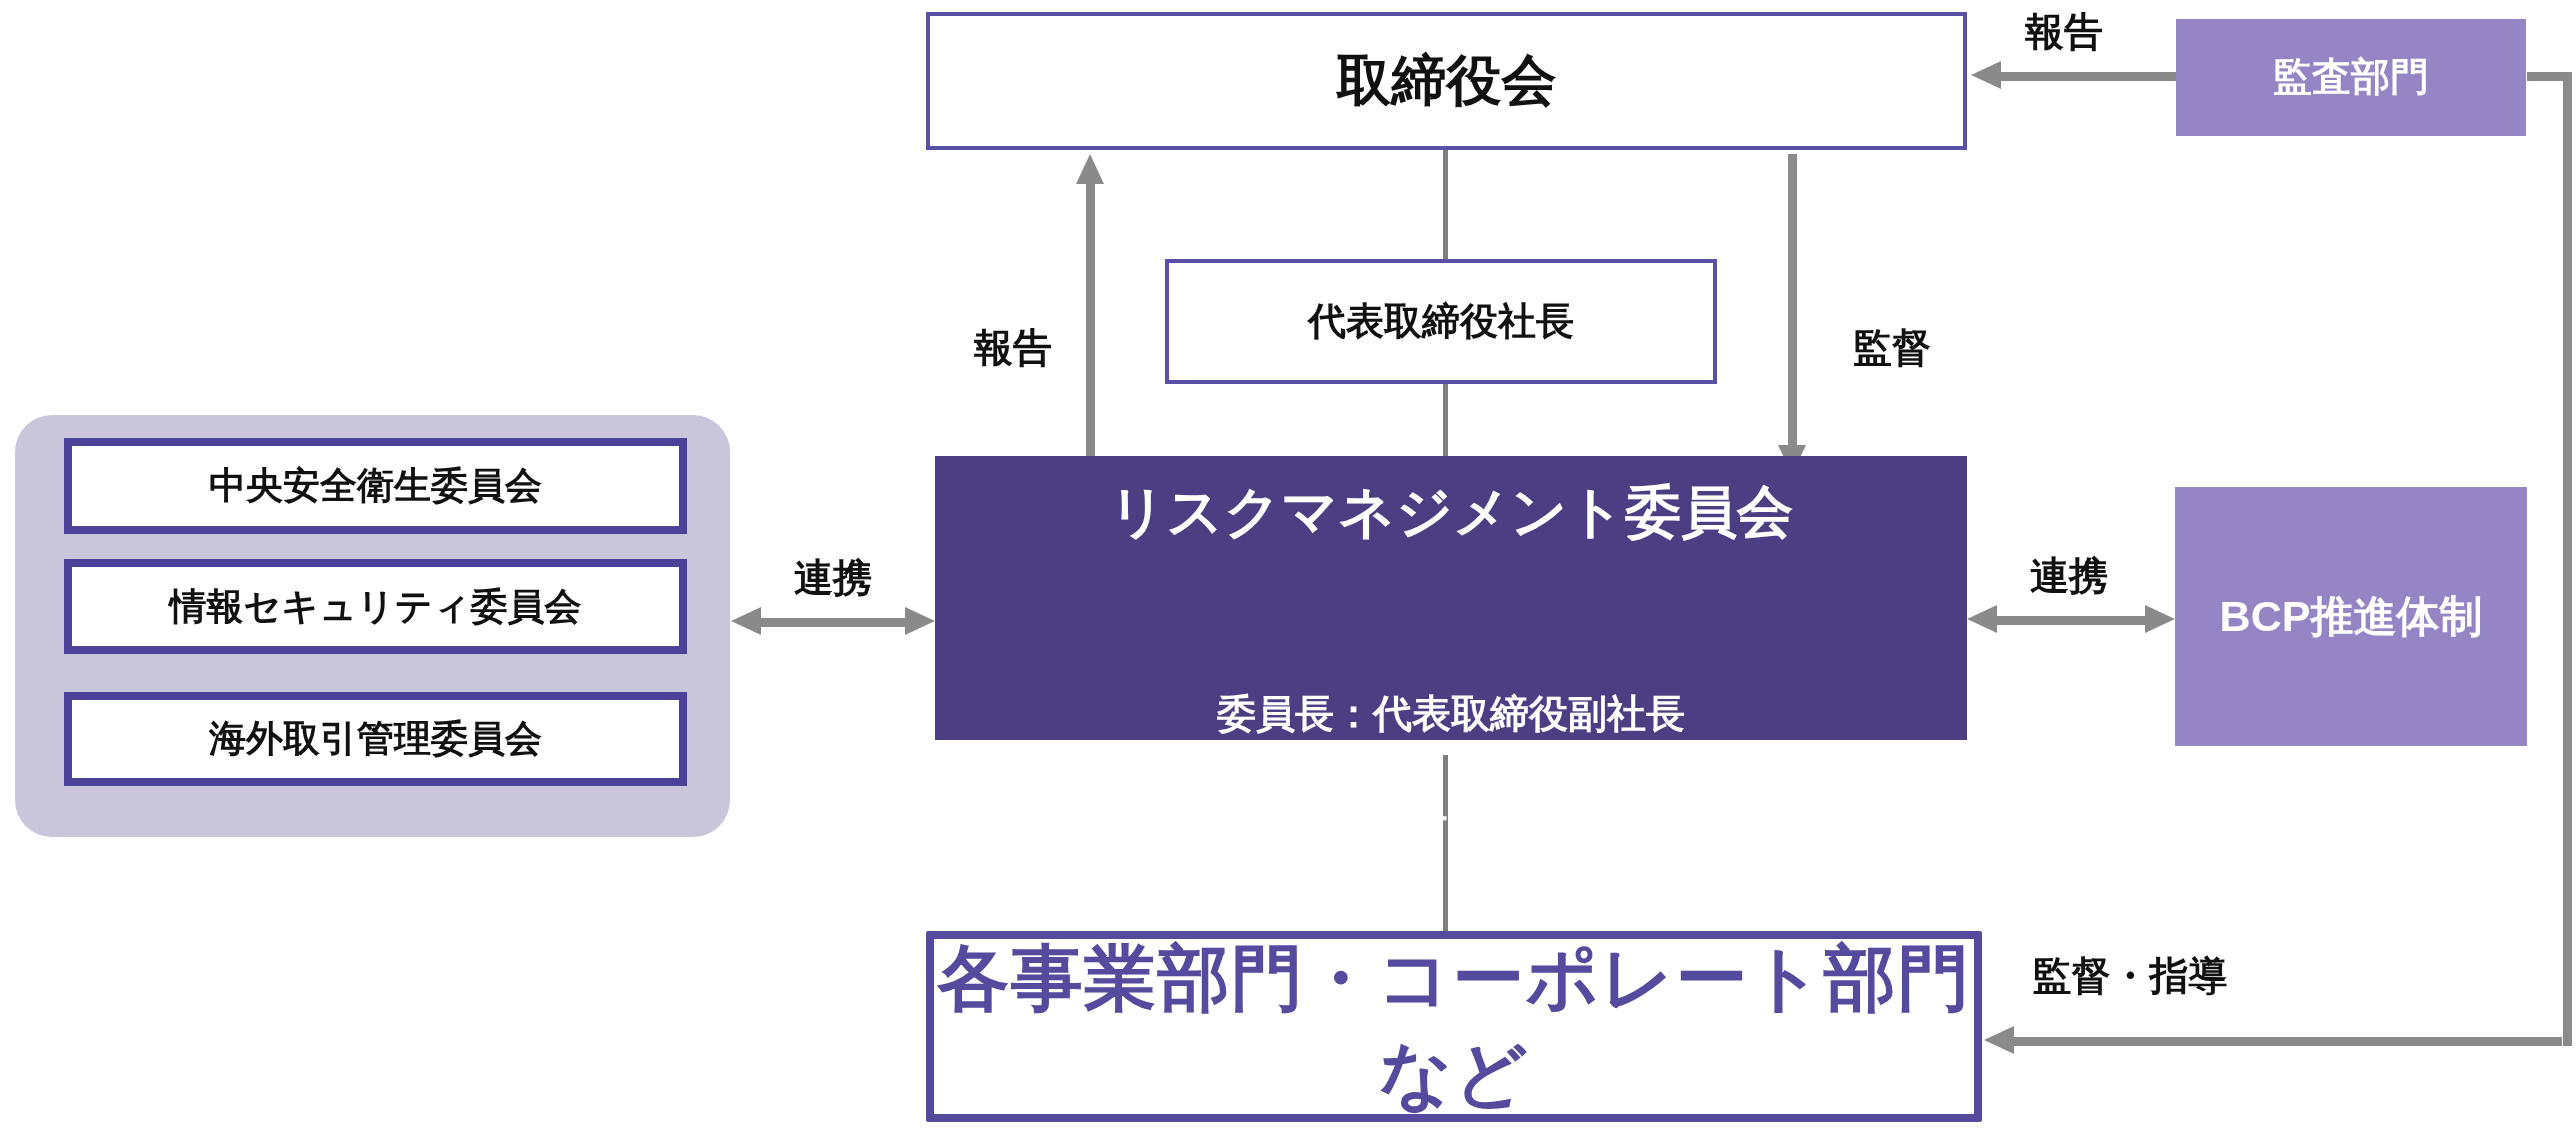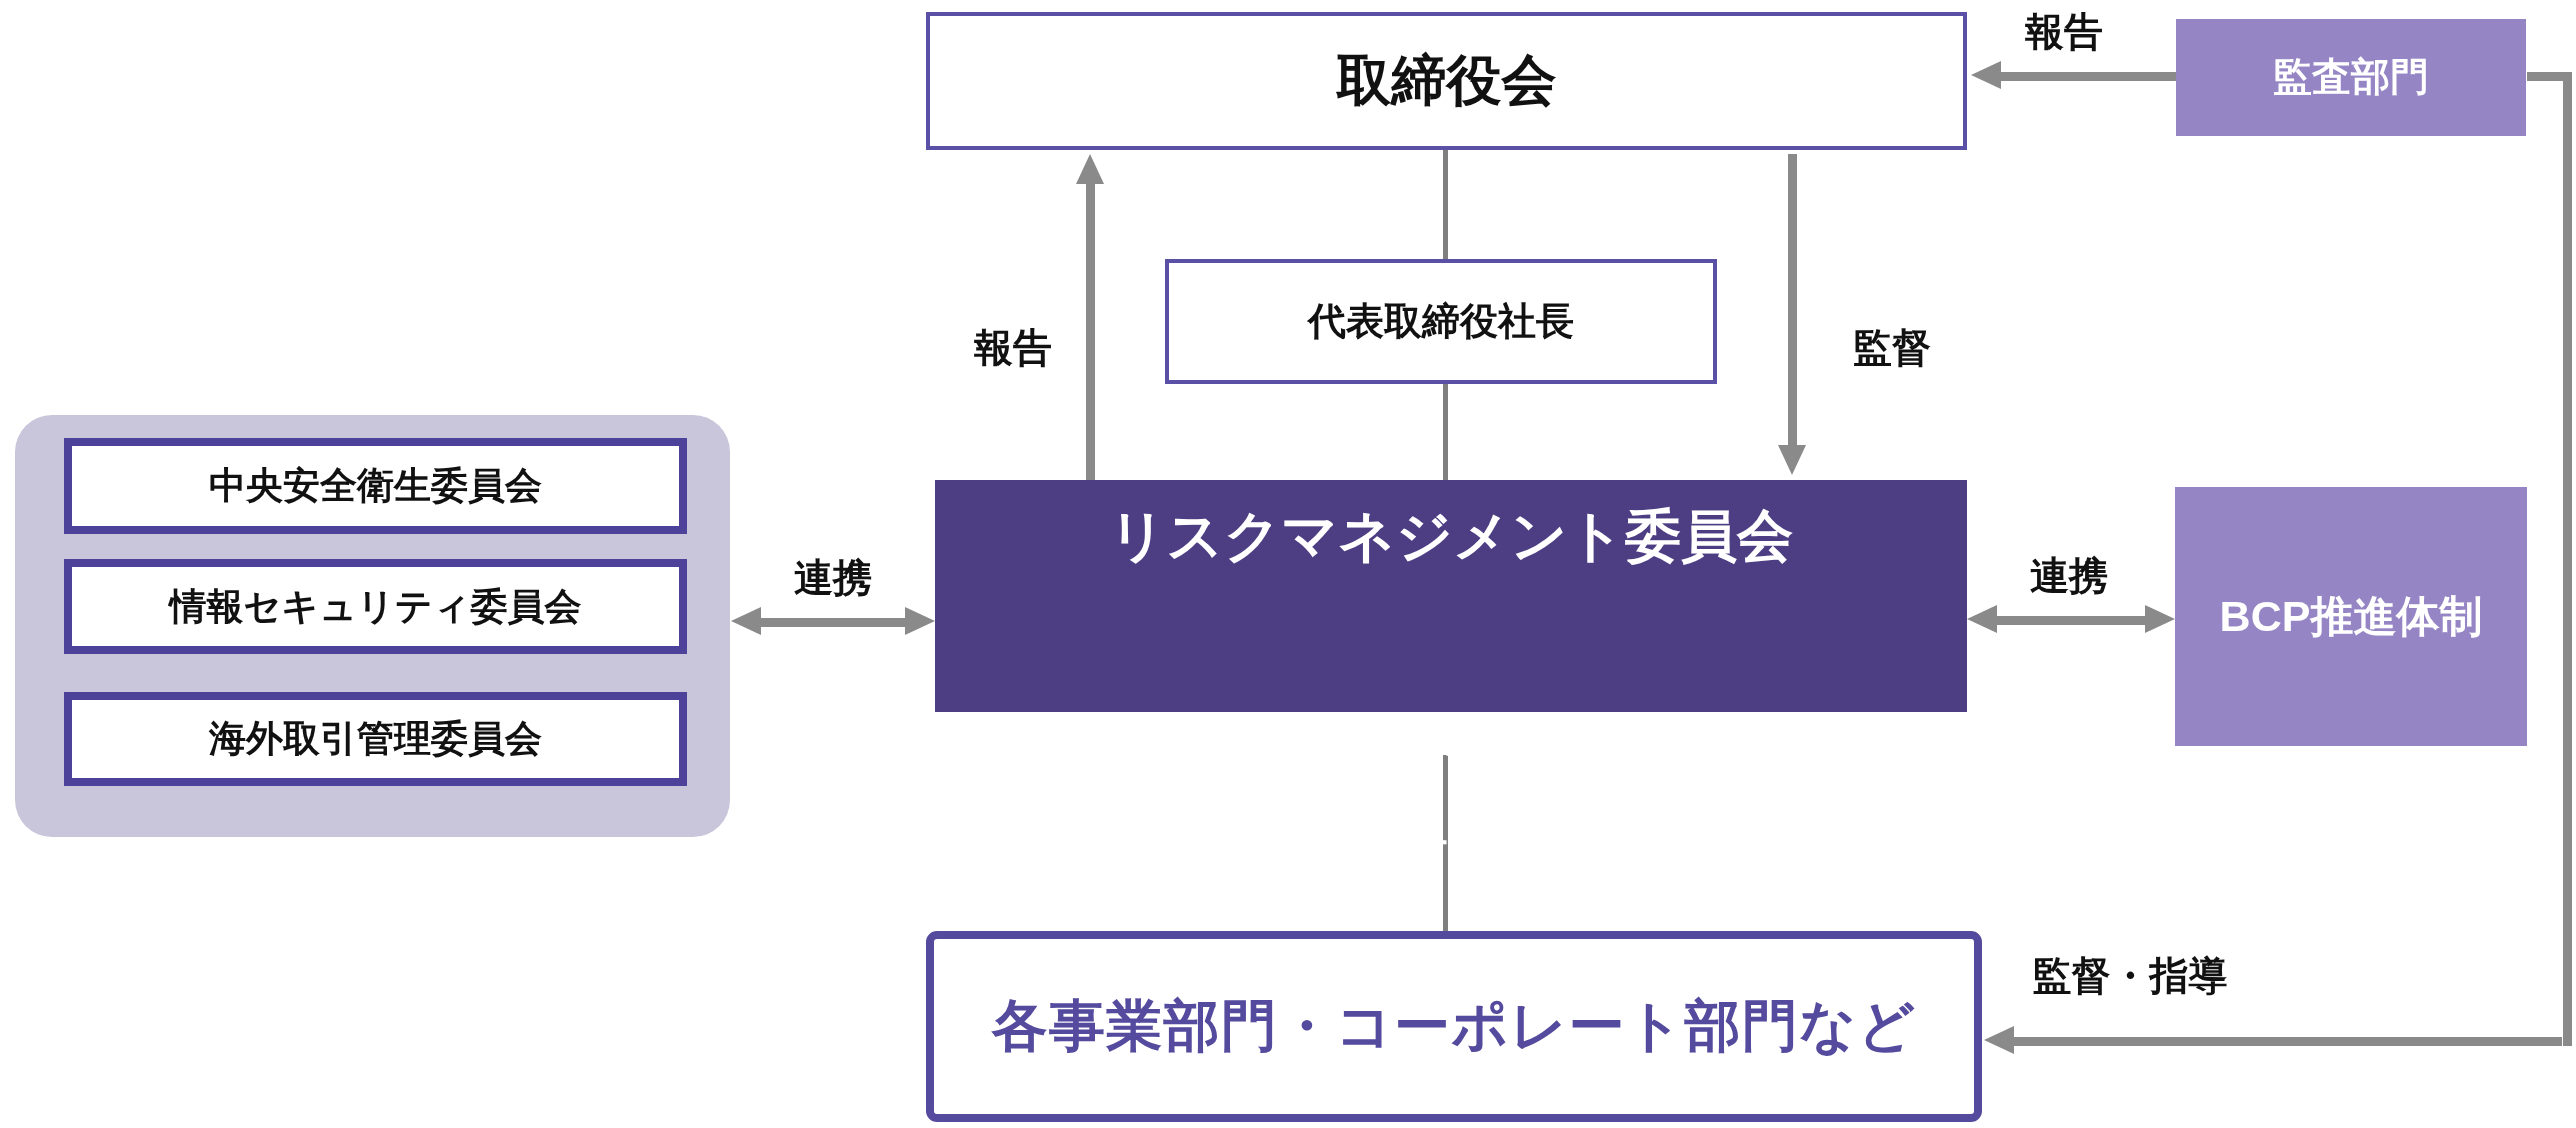--- a/index.html
+++ b/index.html
@@ -19,22 +19,22 @@
 
   .risk{flex-direction:column;justify-content:flex-start;padding-top:18.6px;}
   .risk-title{font-size:56px;font-weight:700;line-height:73px;}
   .risk-line1{font-size:39px;font-weight:700;line-height:51px;margin-top:94px;}
   .risk-line2{font-size:39px;font-weight:400;line-height:51px;margin-top:9.3px;}
 
   .committees{position:absolute;background:var(--light_lavender,#c9c5da);border-radius:37px;z-index:1;}
   .committee-box{position:absolute;background:#ffffff;border:8.6px solid var(--border_thick,#4c4299);
     display:flex;align-items:center;justify-content:center;font-size:37px;font-weight:700;color:var(--text_black,#111111);}
 
-  .divisions{border:8.6px solid var(--divisions_purple,#544a9e);border-radius:11px;background:#ffffff;
-    color:var(--divisions_purple,#544a9e);font-size:56px;font-weight:700;letter-spacing:1.3px;}
+  .divisions{border:8.6px solid var(--divisions_purple,#544a9e);border-radius:2px;background:#ffffff;
+    color:var(--divisions_purple,#544a9e);font-size:72px;font-weight:700;letter-spacing:1.3px;}
 
   .thin-line{position:absolute;background:var(--line_gray,#7f7f7f);z-index:0;}
   .shaft{position:absolute;background:var(--arrow_gray,#8a8a8a);z-index:1;}
   .head{position:absolute;width:0;height:0;z-index:1;}
   .head-left{border-top:14.6px solid transparent;border-bottom:14.6px solid transparent;border-right:30px solid var(--arrow_gray,#8a8a8a);}
   .head-right{border-top:14.6px solid transparent;border-bottom:14.6px solid transparent;border-left:30px solid var(--arrow_gray,#8a8a8a);}
   .head-up{border-left:14.6px solid transparent;border-right:14.6px solid transparent;border-bottom:30px solid var(--arrow_gray,#8a8a8a);}
   .head-down{border-left:14.6px solid transparent;border-right:14.6px solid transparent;border-top:30px solid var(--arrow_gray,#8a8a8a);}
 
   .edge-label{position:absolute;color:var(--text_black,#111111);font-size:39px;font-weight:700;
@@ -82,21 +82,21 @@
   </div>
 
   <div class="node filled-mid audit" style="left:2176px;top:18.6px;width:350px;height:117px;">
     <span>監査部門</span>
   </div>
 
   <div class="node outlined president" style="left:1165px;top:259px;width:552px;height:125px;">
     <span>代表取締役社長</span>
   </div>
 
-  <div class="node filled-dark risk" style="left:935px;top:480px;width:1032px;height:232px;gap:46px;">
+  <div class="node filled-dark risk" style="left:935px;top:456px;width:1032px;height:284px;gap:46px;">
     <div class="risk-title">リスクマネジメント委員会</div>
     <div class="risk-line1">委員長：代表取締役副社長</div>
     <div class="risk-line2">副委員長：コーポレート部門長</div>
   </div>
 
   <div class="committees" style="left:15px;top:415px;width:715px;height:422px;">
     <div class="committee-box" style="left:49px;top:23px;width:623px;height:96px;">
       <span>中央安全衛生委員会</span>
     </div>
     <div class="committee-box" style="left:49px;top:144px;width:623px;height:95px;">

